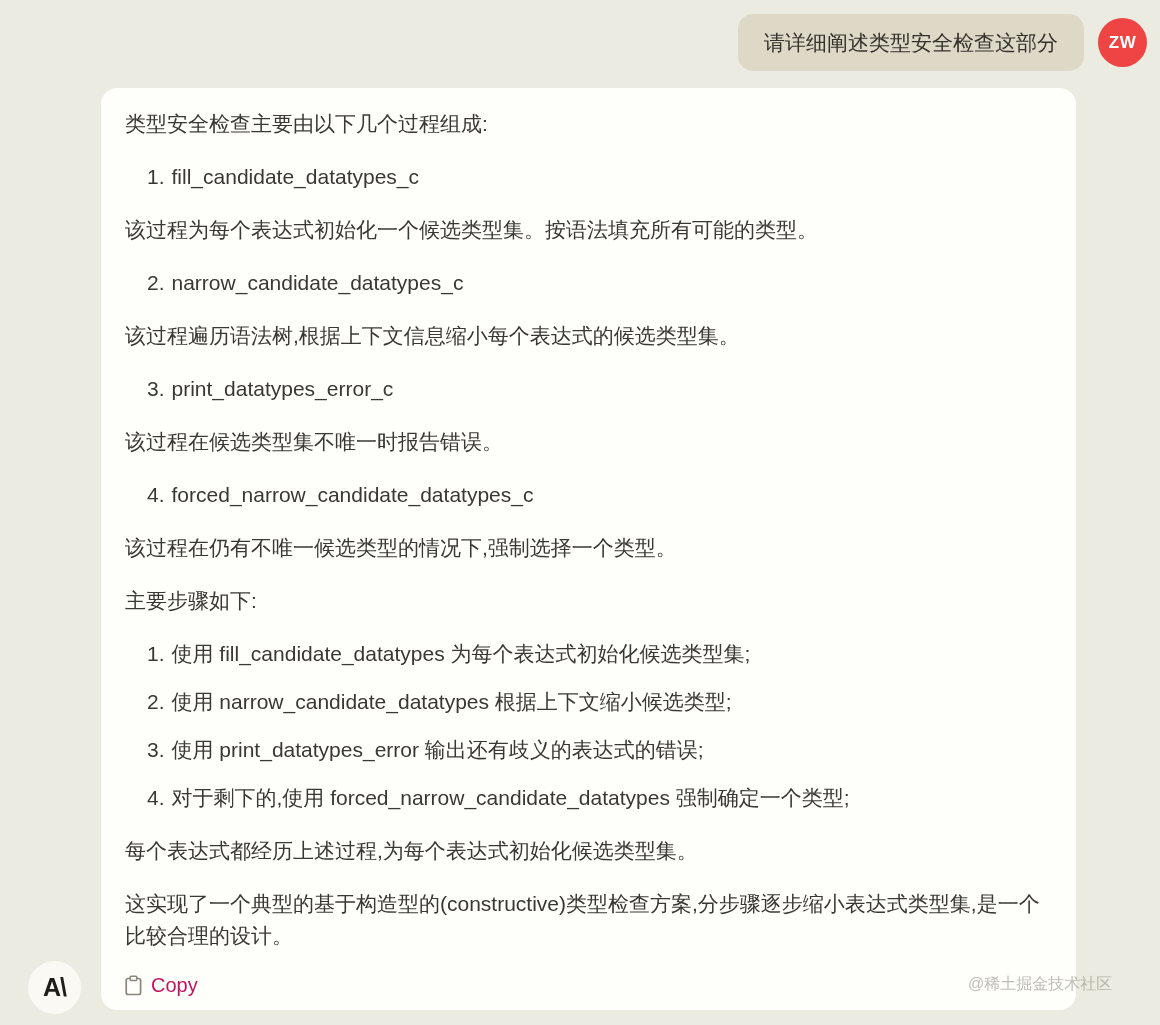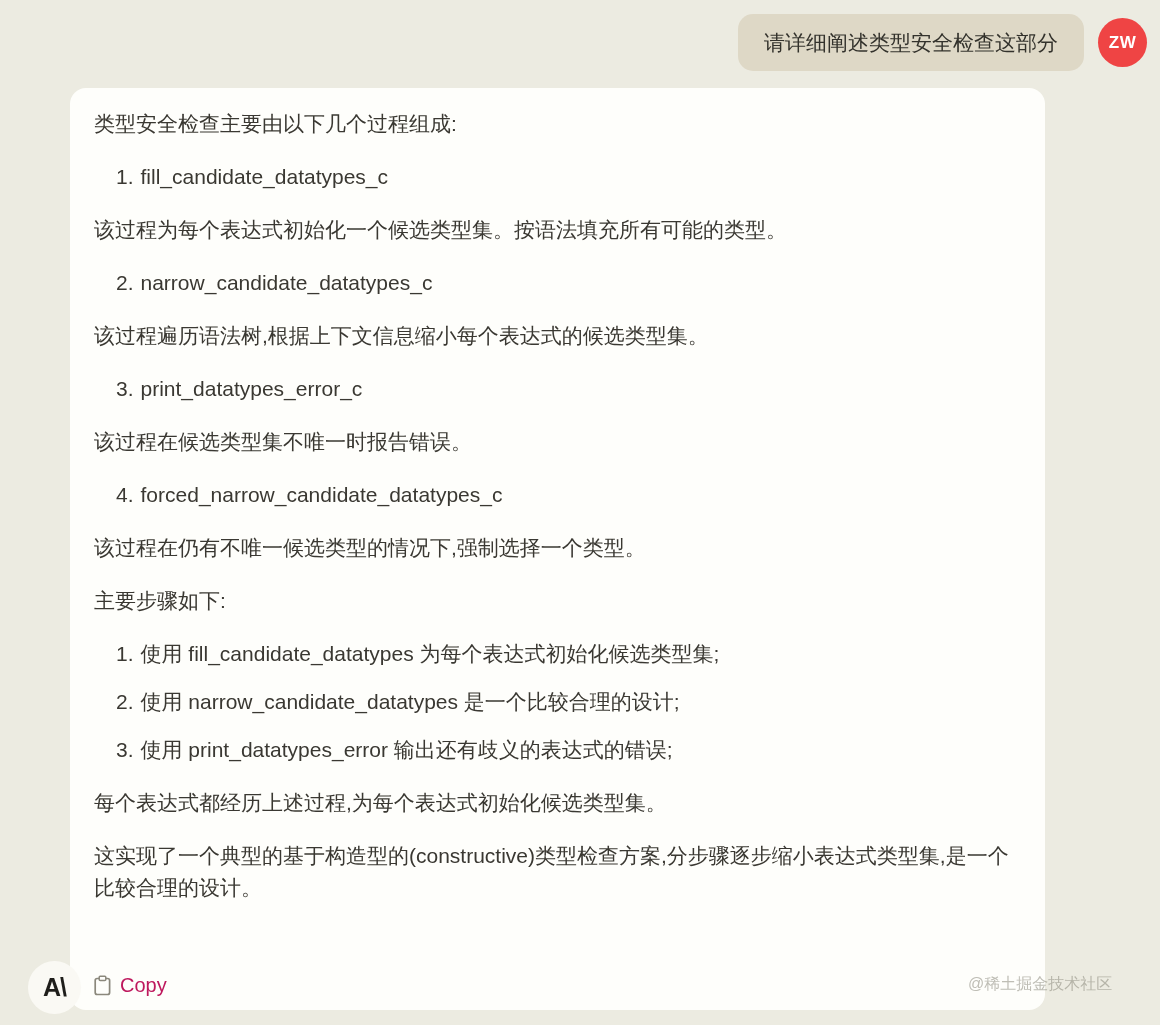--- a/index.html
+++ b/index.html
@@ -38,21 +38,21 @@
     font-weight: 700;
     font-size: 17px;
     display: flex; align-items: center; justify-content: center;
     letter-spacing: 0.5px;
     flex: 0 0 auto;
   }
 
   
   .card {
     position: absolute;
-    left: 70px; top: 88px;
+    left: 101px; top: 88px;
     width: 975px; height: 922px;
     background: #fefefb;
     border-radius: 16px;
     padding: 20px 24px 14px 24px;
     font-size: 21px;
     color: #3a3832;
     line-height: 32px;
   }
   .blk { margin: 21px 0; }
   .blk:first-child { margin-top: 0; }
@@ -134,27 +134,30 @@
 
     <div class="blk">该过程在仍有不唯一候选类型的情况下,强制选择一个类型。</div>
 
     <div class="blk">主要步骤如下:</div>
 
     <div class="blk oli tight">
       <span class="num">1.</span><span>使用 fill_candidate_datatypes 为每个表达式初始化候选类型集;</span>
     </div>
 
     <div class="blk oli tight">
-      <span class="num">2.</span><span>使用 narrow_candidate_datatypes 是一个比较合理的设计;</span>
+      <span class="num">2.</span><span>使用 narrow_candidate_datatypes 根据上下文缩小候选类型;</span>
     </div>
 
     <div class="blk oli tight">
       <span class="num">3.</span><span>使用 print_datatypes_error 输出还有歧义的表达式的错误;</span>
     </div>
 
+    <div class="blk oli tight">
+      <span class="num">4.</span><span>对于剩下的,使用 forced_narrow_candidate_datatypes 强制确定一个类型;</span>
+    </div>
 
     <div class="blk">每个表达式都经历上述过程,为每个表达式初始化候选类型集。</div>
 
     <div class="blk">这实现了一个典型的基于构造型的(constructive)类型检查方案,分步骤逐步缩小表达式类型集,是一个比较合理的设计。</div>
 
     <div class="copy-row">
       <span>
         <svg width="17" height="21" viewBox="0 0 17 21">
           <rect x="1.2" y="3.5" width="14.4" height="16" rx="2" fill="none" stroke="#8b887c" stroke-width="1.7"></rect>
           <rect x="5.2" y="1.2" width="6.6" height="4.4" rx="1" fill="#fefefb" stroke="#8b887c" stroke-width="1.5"></rect>

